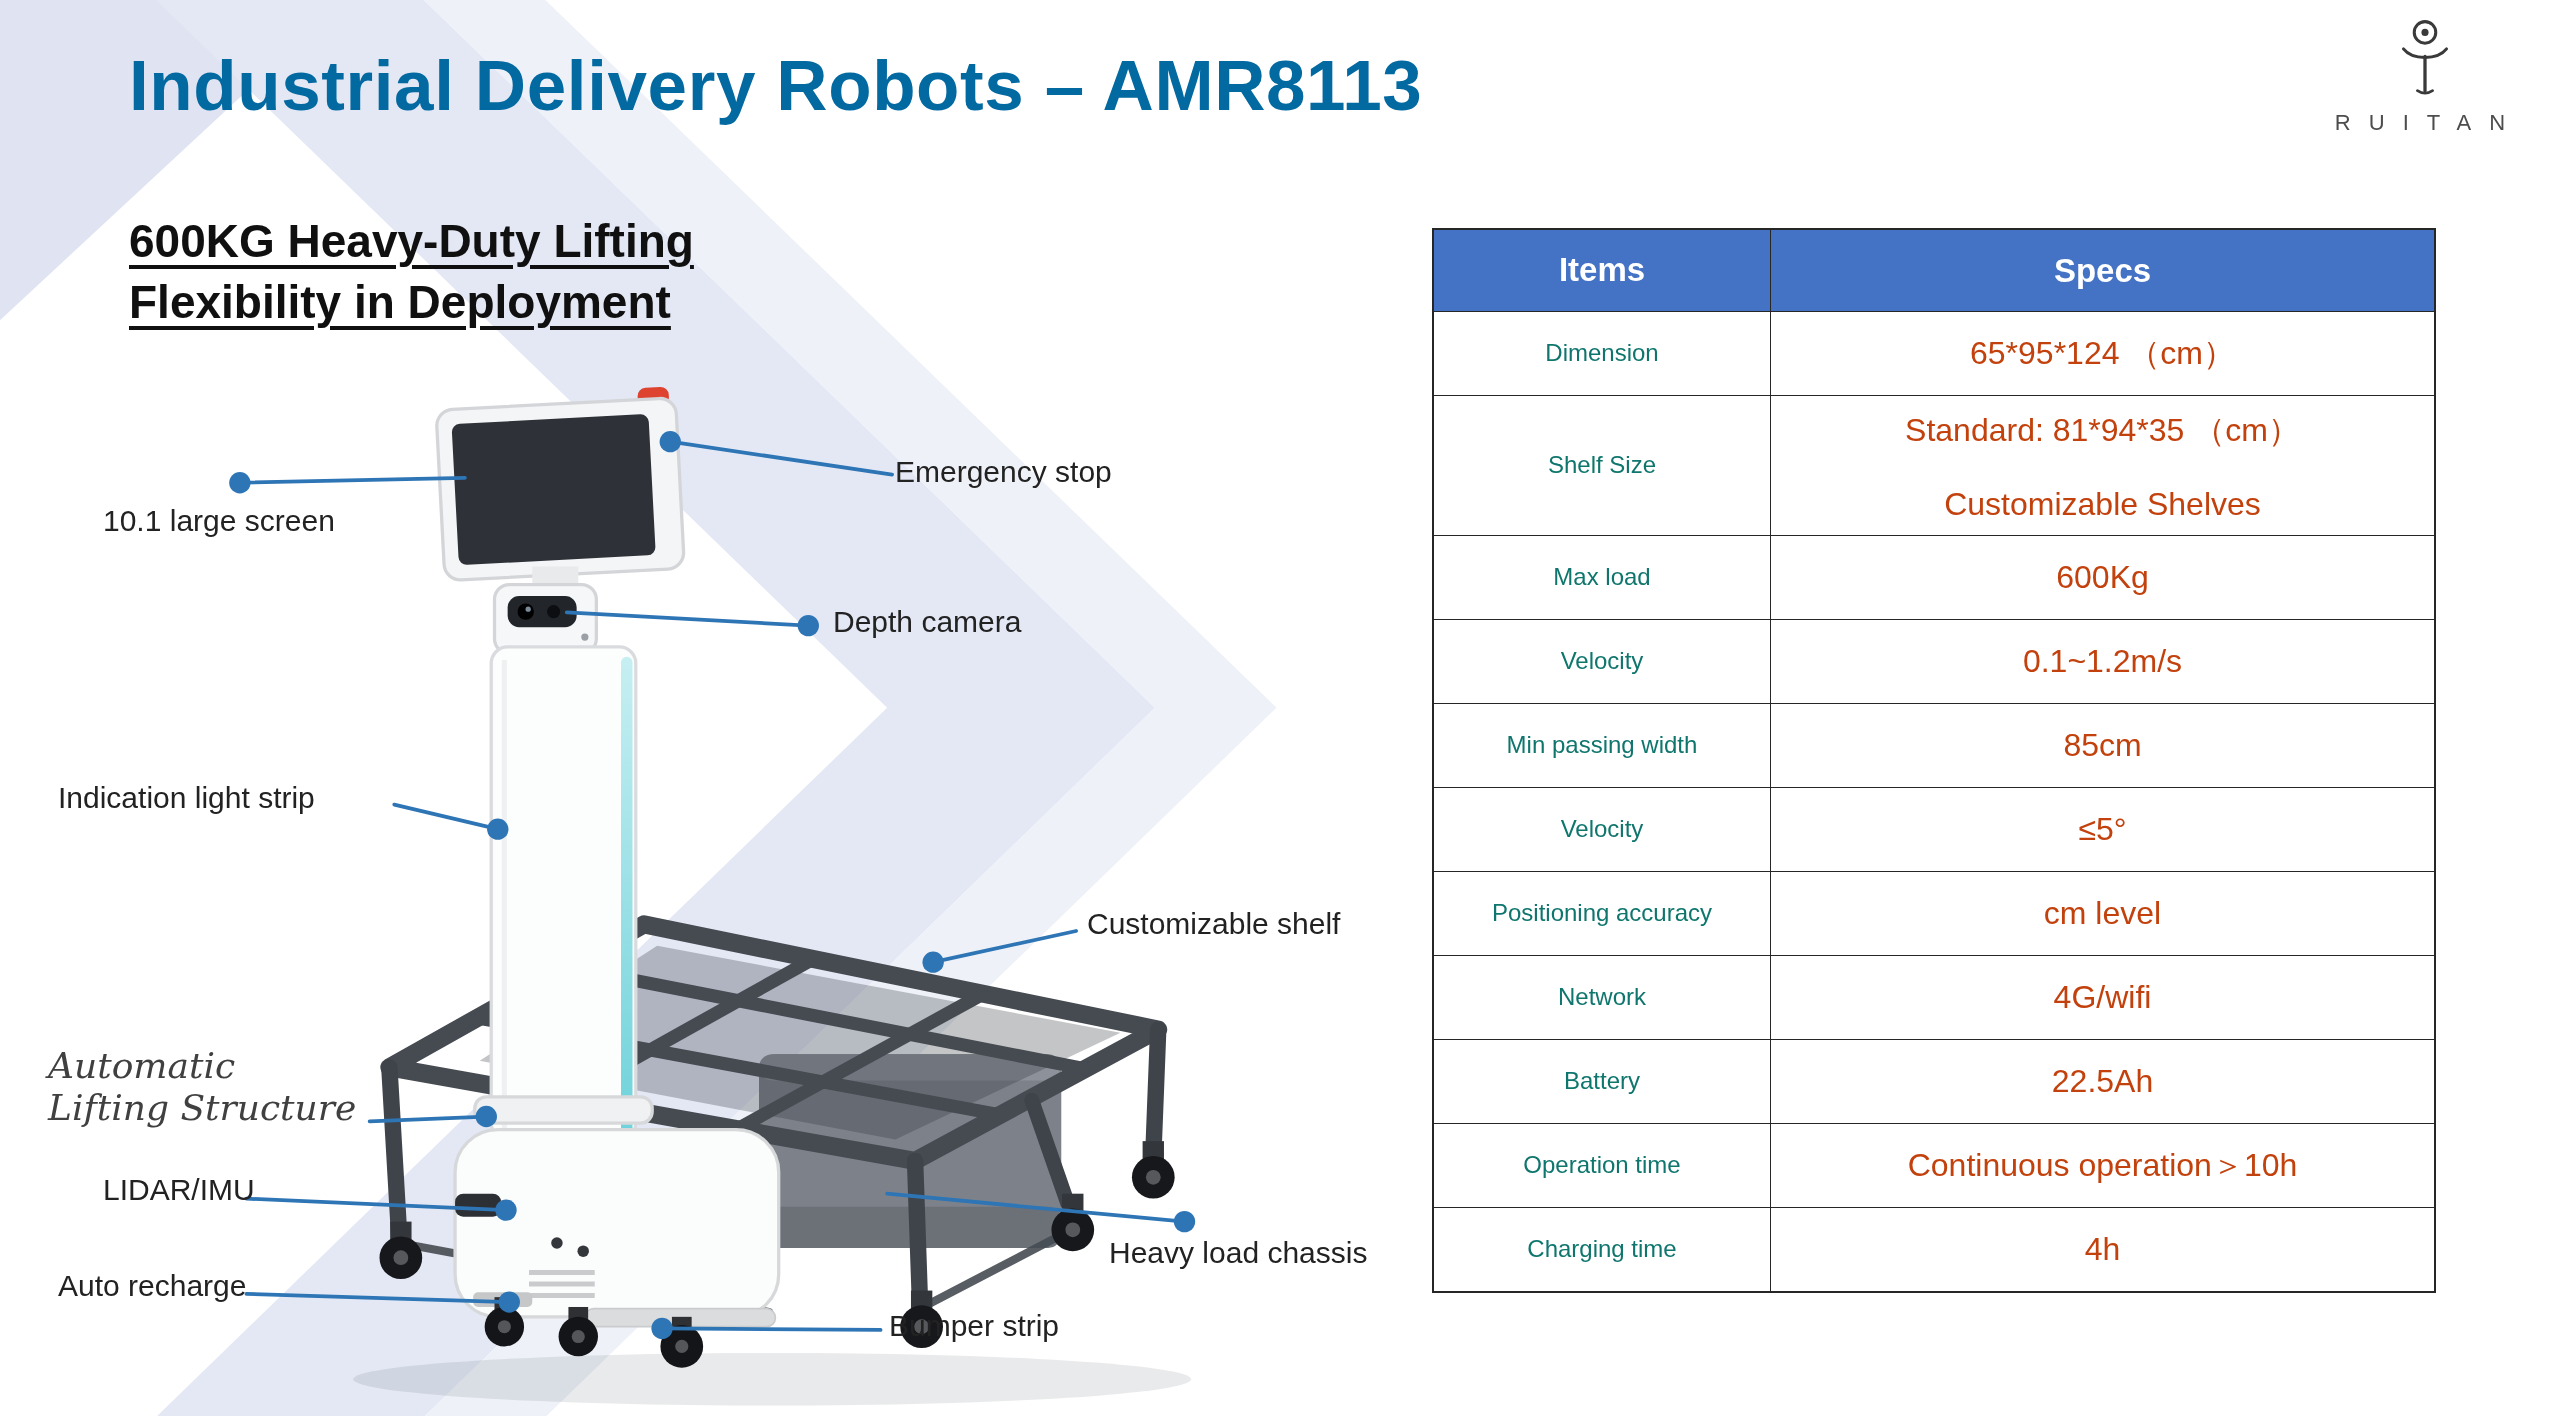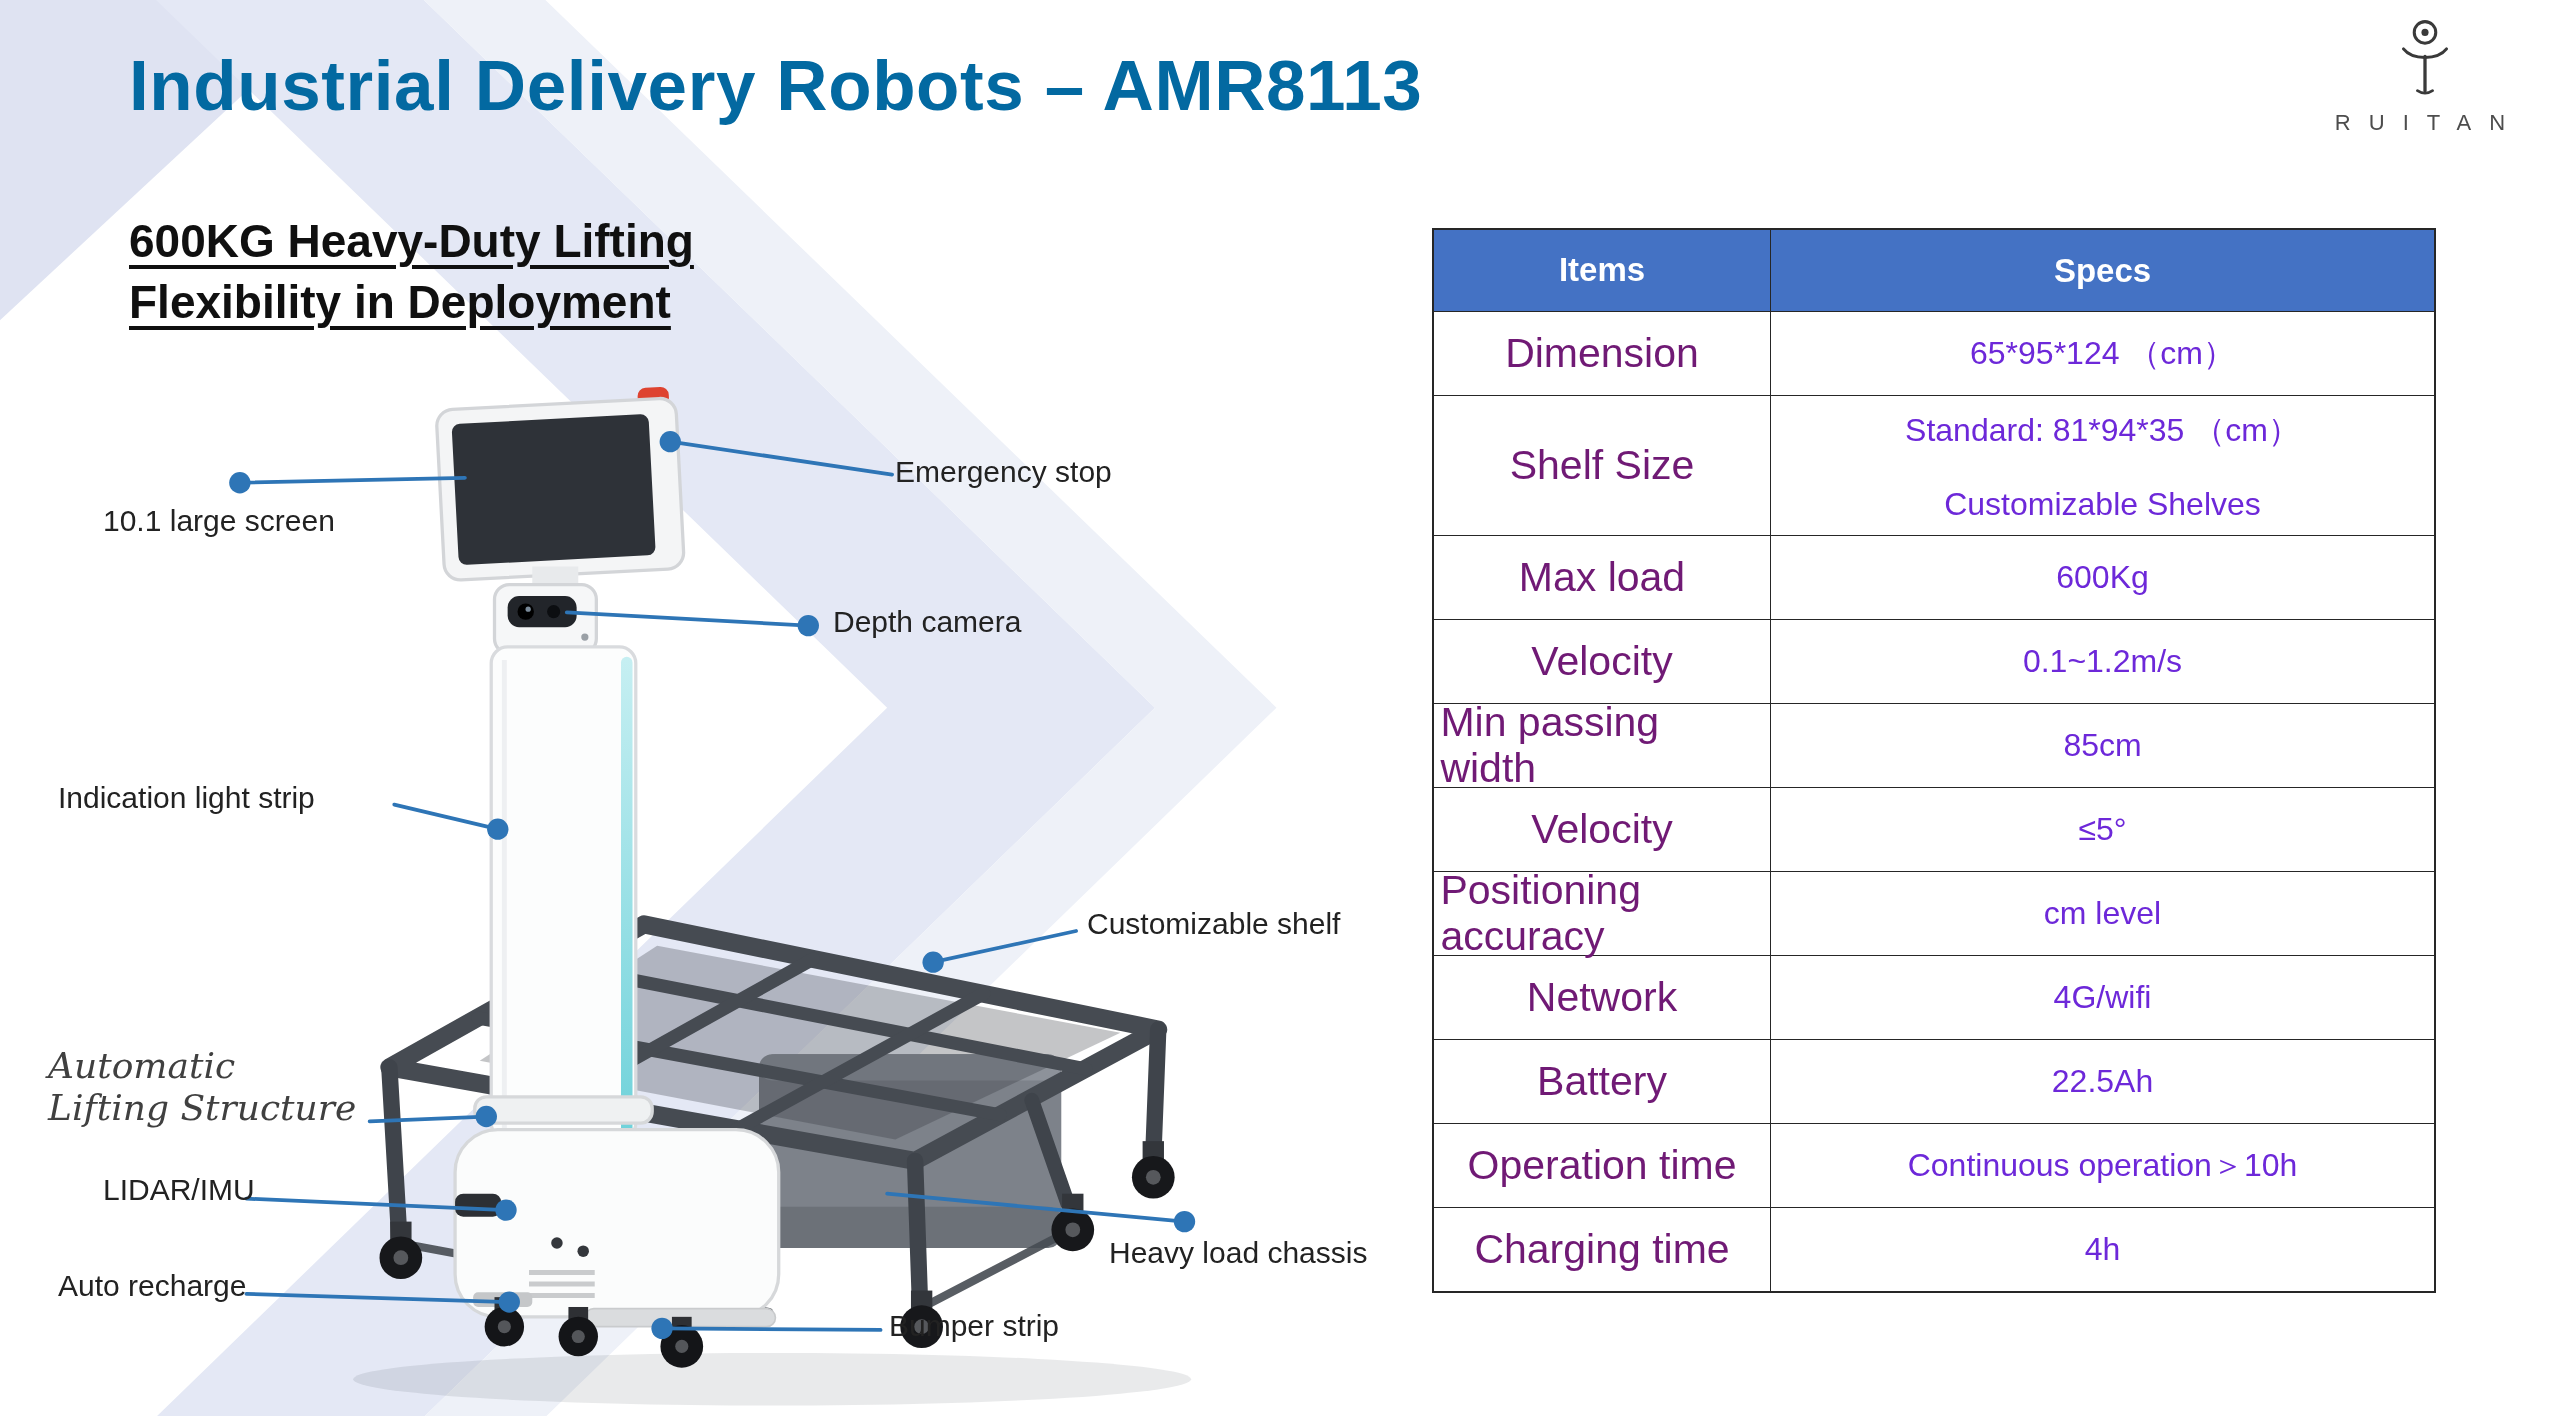--- a/index.html
+++ b/index.html
@@ -20,22 +20,22 @@
 
   .callout{position:absolute;font-size:30px;color:#222222;white-space:nowrap}
   .callout.script{font-family:"DejaVu Serif",serif;font-style:italic;font-size:36px;line-height:1.18;color:#404040}
 
   .spec-table{position:absolute;left:1432px;top:228px;width:1004px;border:2.6px solid #262626;background:#ffffff}
   .t-row{display:flex;height:84px;border-top:1.9px solid #262626}
   .t-row:first-child{border-top:none}
   .t-row.tall{height:140px}
   .t-row.head{height:81px;background:#4472c4}
   .t-cell{display:flex;align-items:center;justify-content:center;text-align:left}
-  .c-item{width:337px;border-right:1.9px solid #262626;font-size:41px;color:#701a75;line-height:1.1;padding:0 6.4px}
-  .c-spec{flex:1;font-size:32px;color:#6d28d9}
+  .c-item{width:337px;border-right:1.9px solid #262626;font-size:24px;color:#0f766e;line-height:1.1;padding:0 6.4px}
+  .c-spec{flex:1;font-size:32px;color:#c2410c}
   .c-spec.multi{flex-direction:column;gap:33px}
   .head .c-item,.head .c-spec{color:#ffffff;font-weight:bold;font-size:33px}
 </style>
 </head>
 <body>
 
 <div class="slide">
 
   <svg class="scene" viewBox="0 0 1568 863" preserveAspectRatio="none">
 

